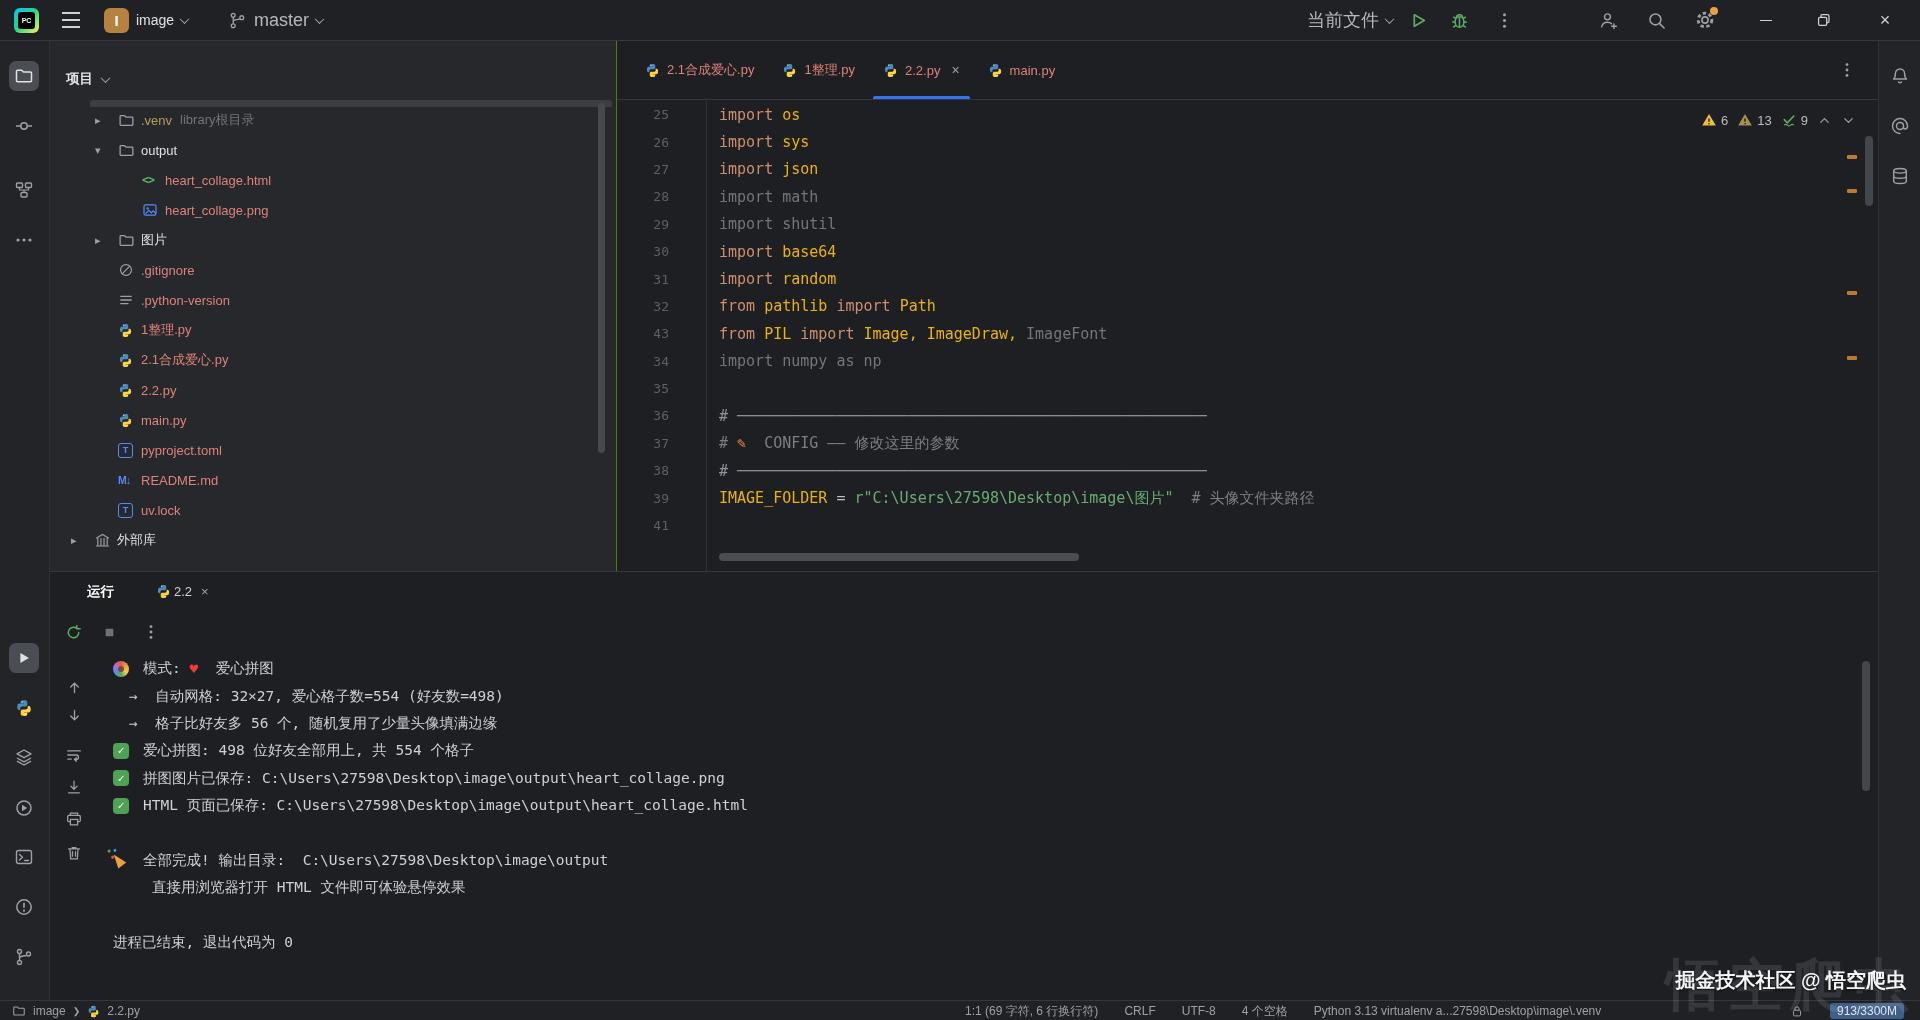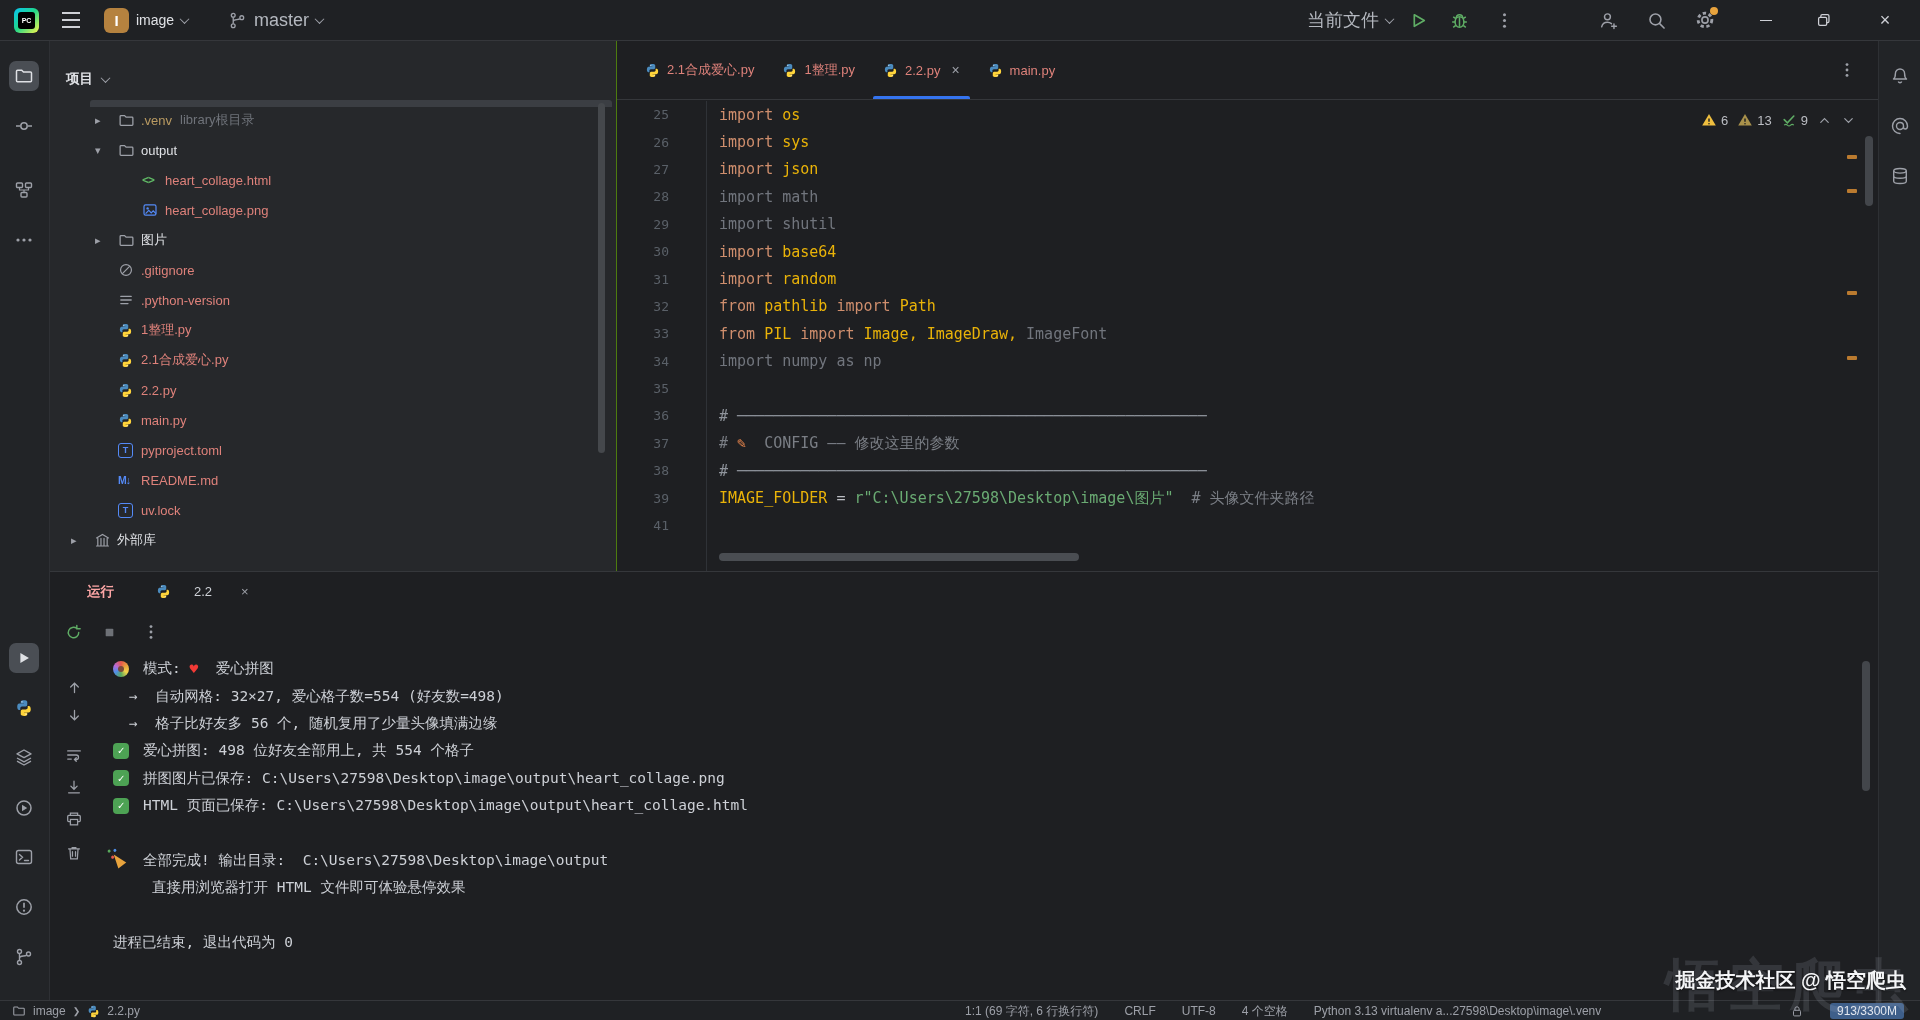--- a/index.html
+++ b/index.html
@@ -72,22 +72,22 @@
   #hscroll{position:absolute;left:102px;bottom:10px;width:360px;height:8px;background:#4A4D52;border-radius:4px;}
   #inspections{position:absolute;right:22px;top:66px;height:26px;display:flex;align-items:center;gap:9px;
                font-size:13px;color:#BCBEC4;}
   .insp-group{display:flex;align-items:center;gap:4px;}
   .vmark{position:absolute;width:10px;height:4px;background:#BA7A2F;border-radius:1px;left:1230px;}
   #ed-vthumb{position:absolute;left:1248px;top:95px;width:8px;height:70px;background:#43464B;border-radius:4px;}
 
   
   #run-panel{left:50px;top:571px;width:1828px;height:429px;background:#1E1F22;border-top:1px solid #35373B;}
   #run-header{position:absolute;left:0;top:0;width:100%;height:39px;display:flex;align-items:center;}
-  #run-title{margin-left:37px;color:#fca5a5;font-weight:bold;font-size:13.5px;}
-  #run-tab{margin-left:42px;display:flex;align-items:flex-end;gap:23px;font-size:13px;color:#CDD0D6;}
+  #run-title{margin-left:37px;color:#ffffff;font-weight:bold;font-size:13.5px;}
+  #run-tab{margin-left:42px;display:flex;align-items:flex-end;gap:3px;font-size:13px;color:#CDD0D6;}
   #run-tab .close{color:#9DA0A8;margin-left:6px;}
   #run-toolbar{position:absolute;left:0;top:39px;width:100%;height:42px;display:flex;align-items:center;gap:18px;padding-left:14px;box-sizing:border-box;}
   #console-gutter{position:absolute;left:0;top:81px;width:52px;bottom:0;}
   .cg-btn{position:absolute;left:14px;width:20px;height:20px;display:flex;align-items:center;justify-content:center;}
   #console{position:absolute;left:52px;top:83px;right:40px;font-family:"DejaVu Sans Mono",monospace;
            font-size:14.5px;color:#CDD0D6;}
   .con-line{height:27.4px;display:flex;align-items:center;white-space:pre;}
   .con-icon{width:30px;flex:none;display:flex;align-items:center;}
   .chk{width:16px;height:16px;border-radius:4px;background:#4DA254;color:#fff;font-size:11px;
        display:flex;align-items:center;justify-content:center;}
@@ -600,21 +600,21 @@
     <div id="gutter-sep"></div>
     <div id="code">
         <div class="code-line"><span class="lnum">25</span><span class="ltext"><span class="s-kw">import </span><span class="s-id">os</span></span></div>
         <div class="code-line"><span class="lnum">26</span><span class="ltext"><span class="s-kw">import </span><span class="s-id">sys</span></span></div>
         <div class="code-line"><span class="lnum">27</span><span class="ltext"><span class="s-kw">import </span><span class="s-id">json</span></span></div>
         <div class="code-line"><span class="lnum">28</span><span class="ltext"><span class="s-dim">import math</span></span></div>
         <div class="code-line"><span class="lnum">29</span><span class="ltext"><span class="s-dim">import shutil</span></span></div>
         <div class="code-line"><span class="lnum">30</span><span class="ltext"><span class="s-kw">import </span><span class="s-id">base64</span></span></div>
         <div class="code-line"><span class="lnum">31</span><span class="ltext"><span class="s-kw">import </span><span class="s-id">random</span></span></div>
         <div class="code-line"><span class="lnum">32</span><span class="ltext"><span class="s-kw">from </span><span class="s-id">pathlib</span><span class="s-kw"> import </span><span class="s-id">Path</span></span></div>
-        <div class="code-line"><span class="lnum">33</span><span class="ltext"><span class="s-kw">from </span><span class="s-id">PIL</span><span class="s-kw"> import </span><span class="s-id">Image, ImageDraw, </span><span class="s-dim">ImageFont</span></span></div>
+        <div class="code-line"><span class="lnum">43</span><span class="ltext"><span class="s-kw">from </span><span class="s-id">PIL</span><span class="s-kw"> import </span><span class="s-id">Image, ImageDraw, </span><span class="s-dim">ImageFont</span></span></div>
         <div class="code-line"><span class="lnum">34</span><span class="ltext"><span class="s-dim">import numpy as np</span></span></div>
         <div class="code-line"><span class="lnum">35</span><span class="ltext"></span></div>
         <div class="code-line"><span class="lnum">36</span><span class="ltext"><span class="s-cmb"># ────────────────────────────────────────────────────</span></span></div>
         <div class="code-line"><span class="lnum">37</span><span class="ltext"><span class="s-cm"># </span><span class="s-pen">✎</span><span class="s-cm">  CONFIG —— 修改这里的参数</span></span></div>
         <div class="code-line"><span class="lnum">38</span><span class="ltext"><span class="s-cmb"># ────────────────────────────────────────────────────</span></span></div>
         <div class="code-line"><span class="lnum">39</span><span class="ltext"><span class="s-id">IMAGE_FOLDER </span><span class="s-op">= </span><span class="s-str">r"C:\Users\27598\Desktop\image\图片"</span><span class="s-cm">  # 头像文件夹路径</span></span></div>
         <div class="code-line"><span class="lnum">41</span><span class="ltext"></span></div>
       </div>
     <div id="hscroll"></div>
 

